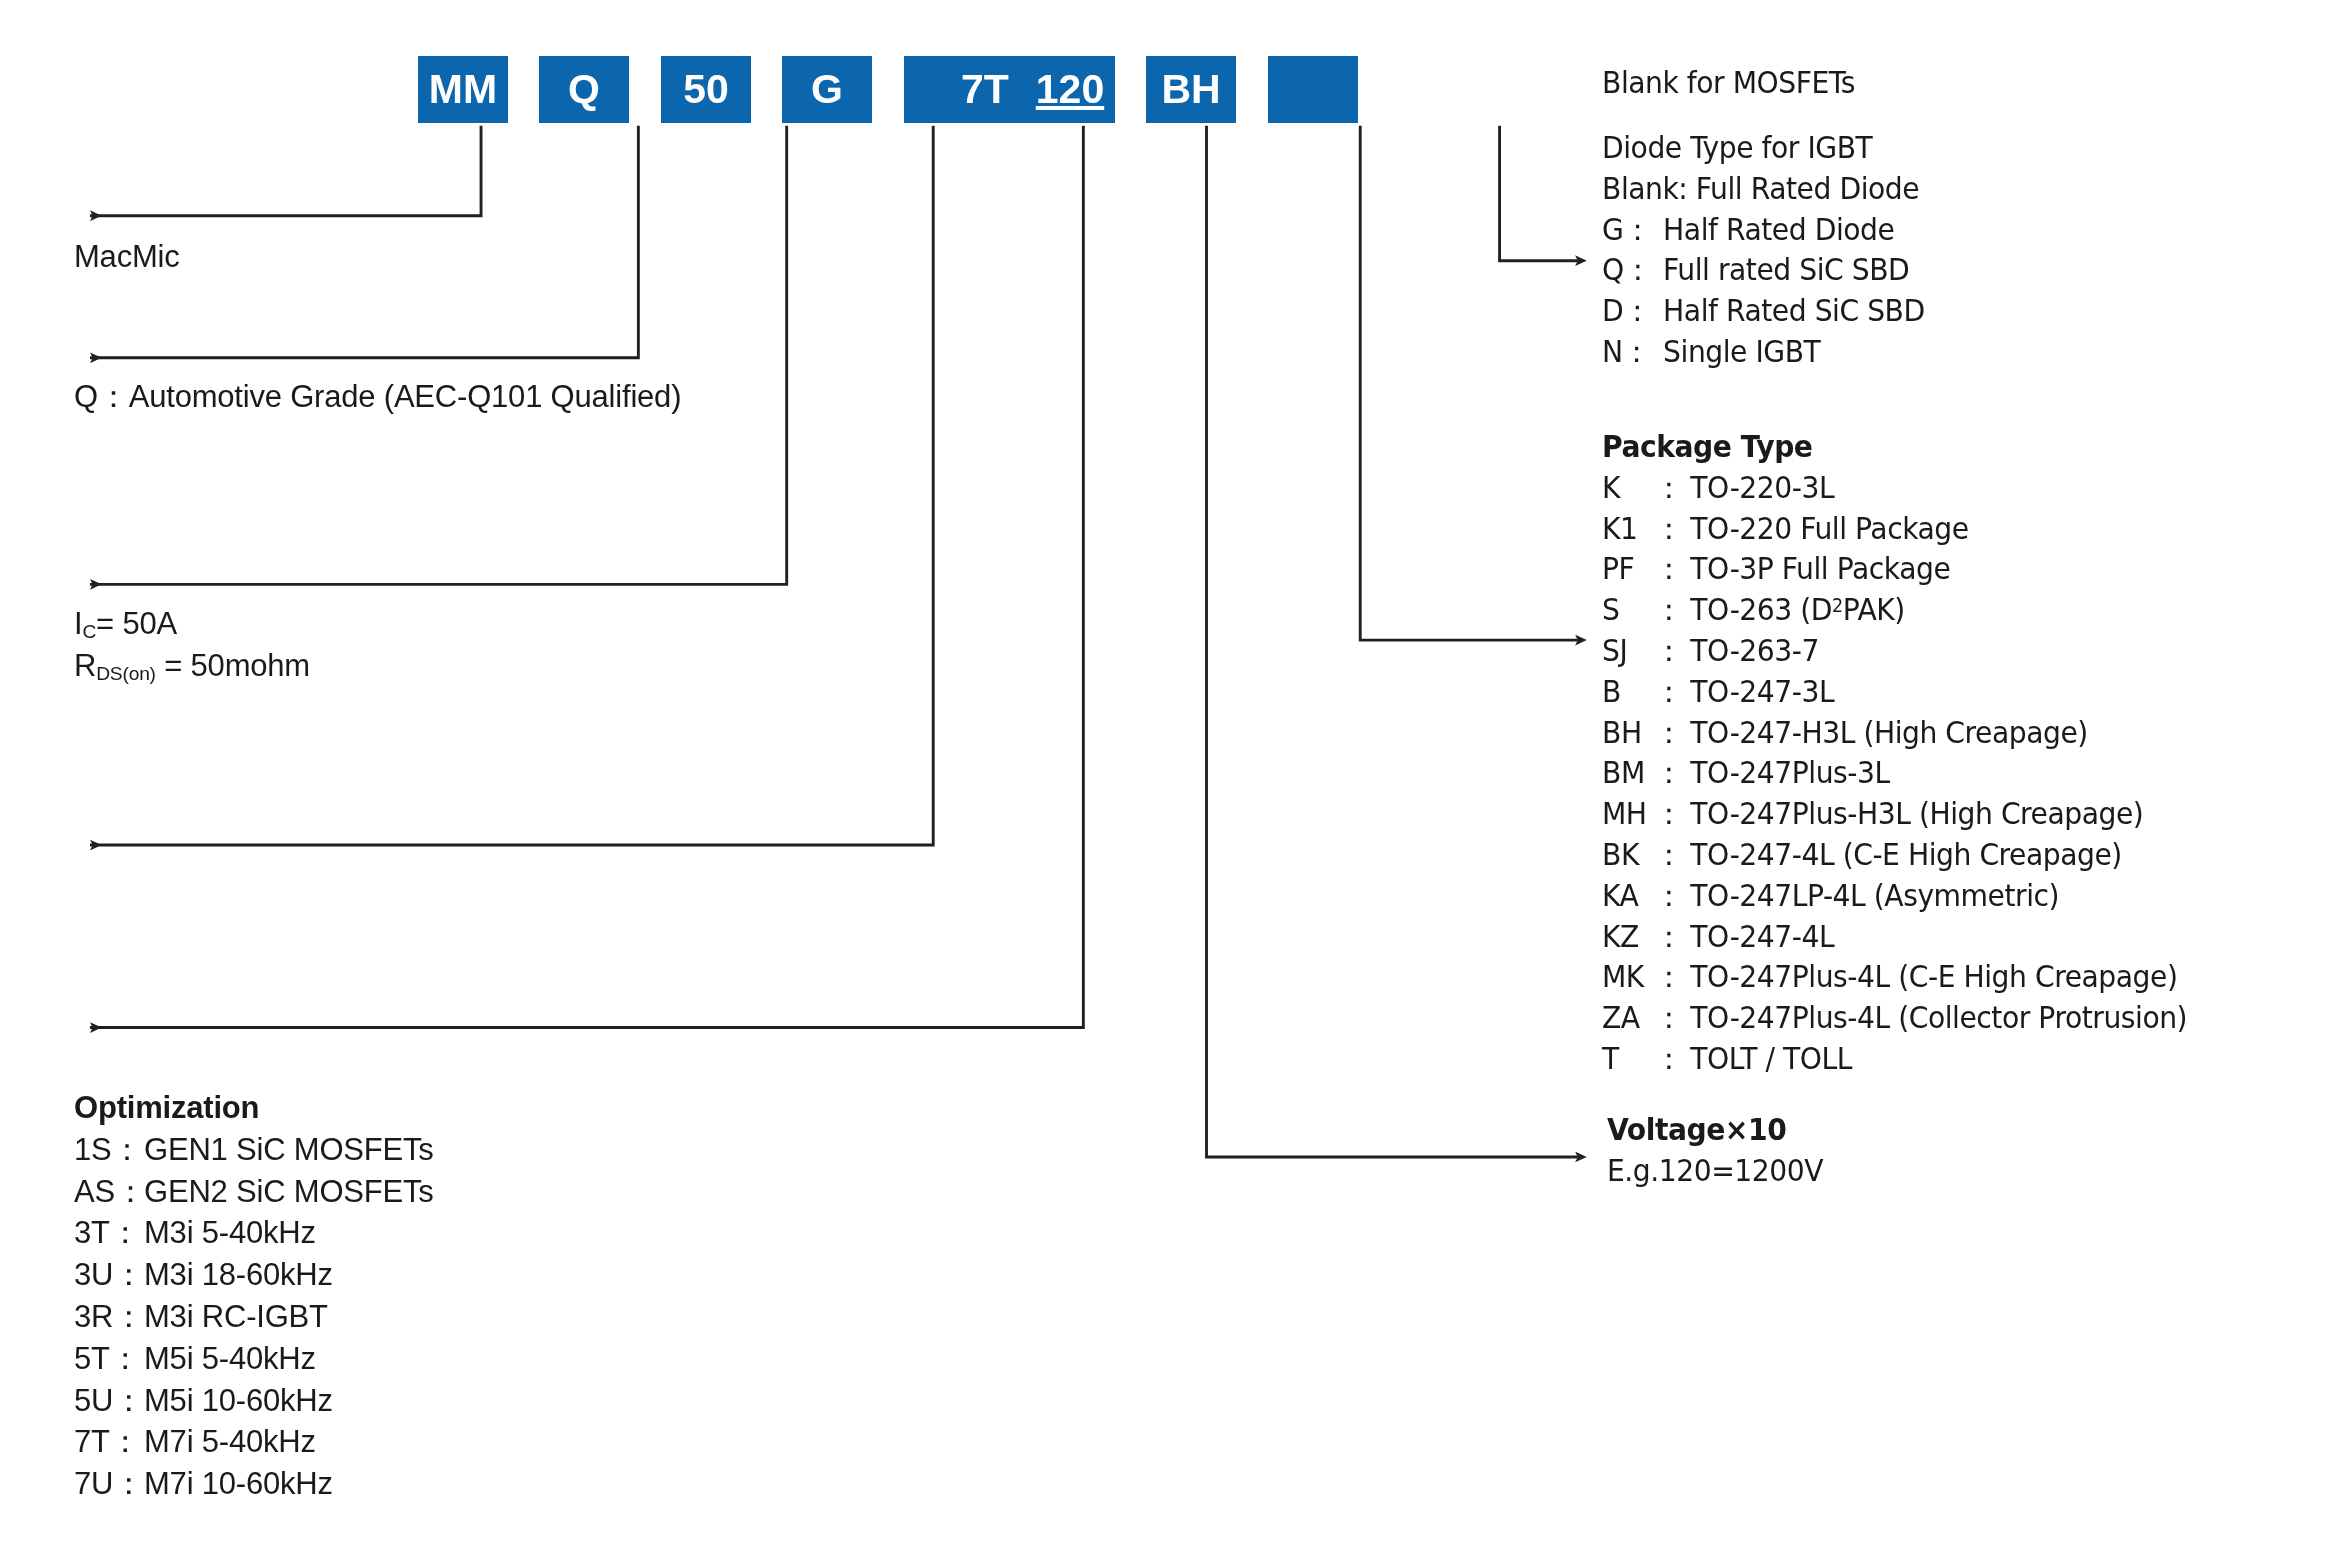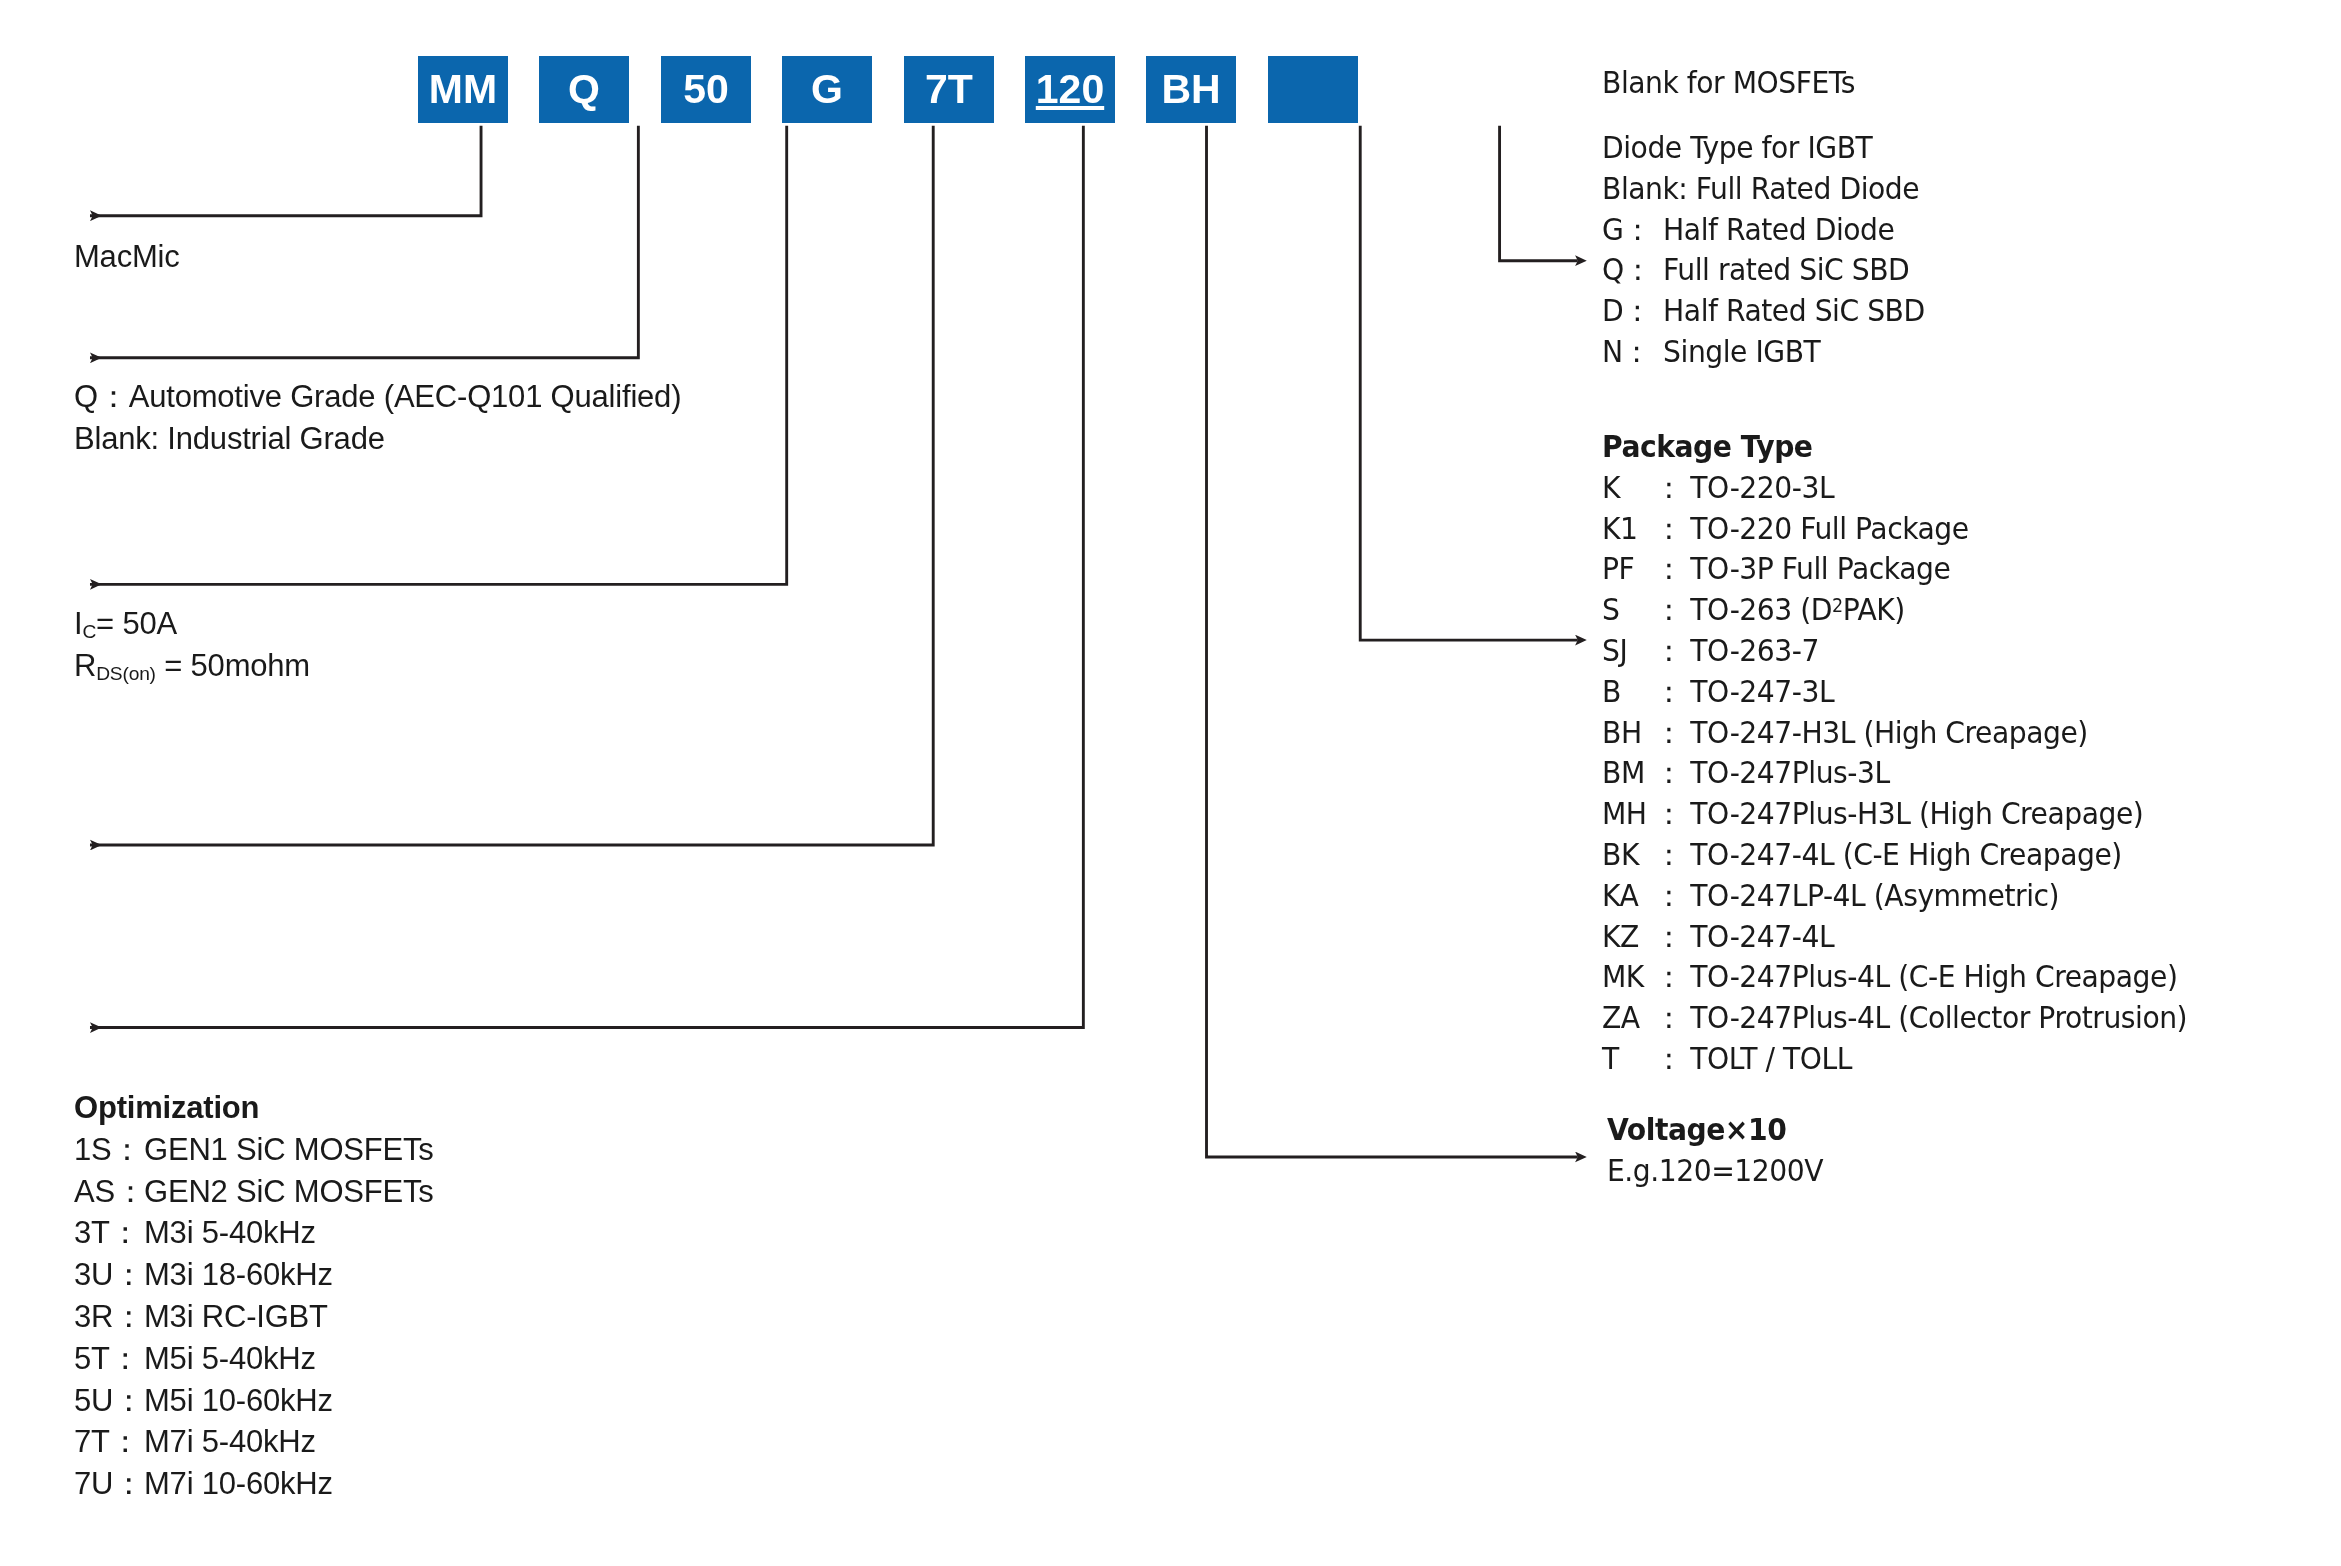--- a/index.html
+++ b/index.html
@@ -93,32 +93,31 @@
       <path d="M1513,140 L1513,712 L1755,712" marker-end="url(#arrR)"></path>
 
       <path d="M1668,140 L1668,290 L1755,290" marker-end="url(#arrR)"></path>
     </g>
   </svg>
 
   <div class="code-box" style="left:418px;top:56px;width:90px;height:67px;">MM</div>
   <div class="code-box" style="left:539px;top:56px;width:90px;height:67px;">Q</div>
   <div class="code-box" style="left:661px;top:56px;width:90px;height:67px;">50</div>
   <div class="code-box" style="left:782px;top:56px;width:90px;height:67px;">G</div>
-  <div class="code-box" style="left:904px;top:56px;width:90px;height:67px;">7T</div>
+  <div class="code-box" style="left:904px;top:56px;width:90px;height:67px;padding-left:36px;">7T</div>
   <div class="code-box" style="left:1025px;top:56px;width:90px;height:67px;text-decoration:underline;">120</div>
   <div class="code-box" style="left:1146px;top:56px;width:90px;height:67px;">BH</div>
   <div class="code-box" style="left:1268px;top:56px;width:90px;height:67px;"></div>
 
   <div class="blk left" style="left:74px;top:241px;">
     <div class="ln">MacMic</div>
   </div>
 
   <div class="blk left" style="left:74px;top:381px;">
     <div class="ln">Q：Automotive Grade (AEC-Q101 Qualified)</div>
-    <div class="ln">Blank: Industrial Grade</div>
   </div>
 
   <div class="blk left" style="left:74px;top:608px;">
     <div class="ln"><span>I</span><sub>C</sub><span>= 50A</span></div>
     <div class="ln"><span>R</span><sub>DS(on)</sub><span> = 50mohm</span></div>
   </div>
 
 
   <div class="blk left" style="left:74px;top:1092px;">
     <div class="ln hd">Optimization</div>

